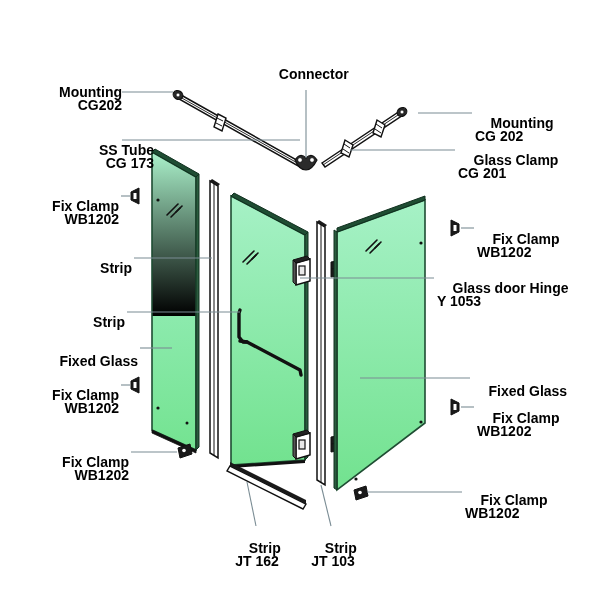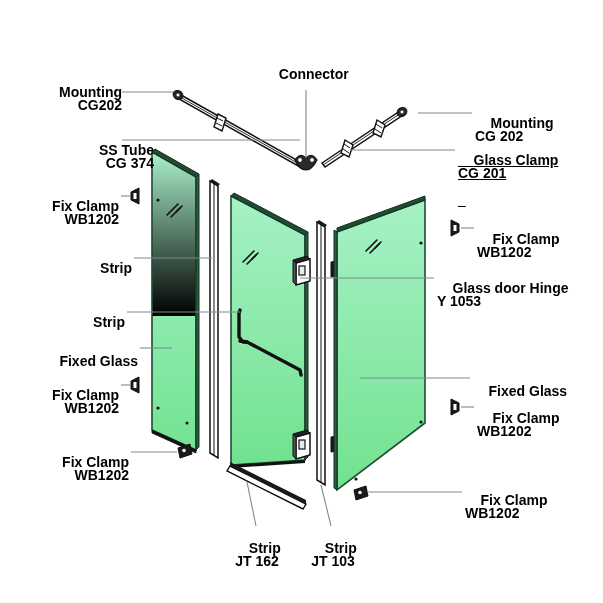--- a/index.html
+++ b/index.html
@@ -231,21 +231,21 @@
       <line x1="247" y1="482" x2="256" y2="526"></line>
       <line x1="321" y1="485" x2="331" y2="526"></line>
     </g>
   </svg>
 
   <div class="lbl ta-right" style="left:0px; top:72px; width:122px;">
     <span>Mounting</span><span class="l2">CG202</span>
   </div>
 
   <div class="lbl ta-right" style="left:0px; top:130px; width:122px;margin-left:32px;">
-    <span>SS Tube</span><span class="l2">CG 374</span>
+    <span>SS Tube</span><span class="l2">CG 173</span>
   </div>
 
   <div class="lbl ta-right" style="left:0px; top:186px; width:119px;">
     <span>Fix Clamp</span><span class="l2">WB1202</span>
   </div>
 
   <div class="lbl ta-right" style="left:0px; top:248px; width:132px;">
     <span>Strip</span>
   </div>
 
@@ -266,21 +266,21 @@
   </div>
 
   <div class="lbl ta-center" style="left:246px; top:54px; width:120px;">
     <span>Connector</span>
   </div>
 
   <div class="lbl ta-left" style="left:475px; top:103px; width:128px;">
     <span>Mounting</span><span class="l2">CG 202</span>
   </div>
 
-  <div class="lbl ta-left" style="left:458px; top:140px; width:145px;text-decoration:underline;">
+  <div class="lbl ta-left" style="left:458px; top:140px; width:145px;">
     <span>Glass Clamp</span><span class="l2">CG 201</span>
   </div>
 
   <div class="lbl ta-left" style="left:477px; top:219px; width:126px;">
     <span>Fix Clamp</span><span class="l2">WB1202</span>
   </div>
 
   <div class="lbl ta-left" style="left:437px; top:268px; width:166px;">
     <span>Glass door Hinge</span><span class="l2">Y 1053</span>
   </div>

